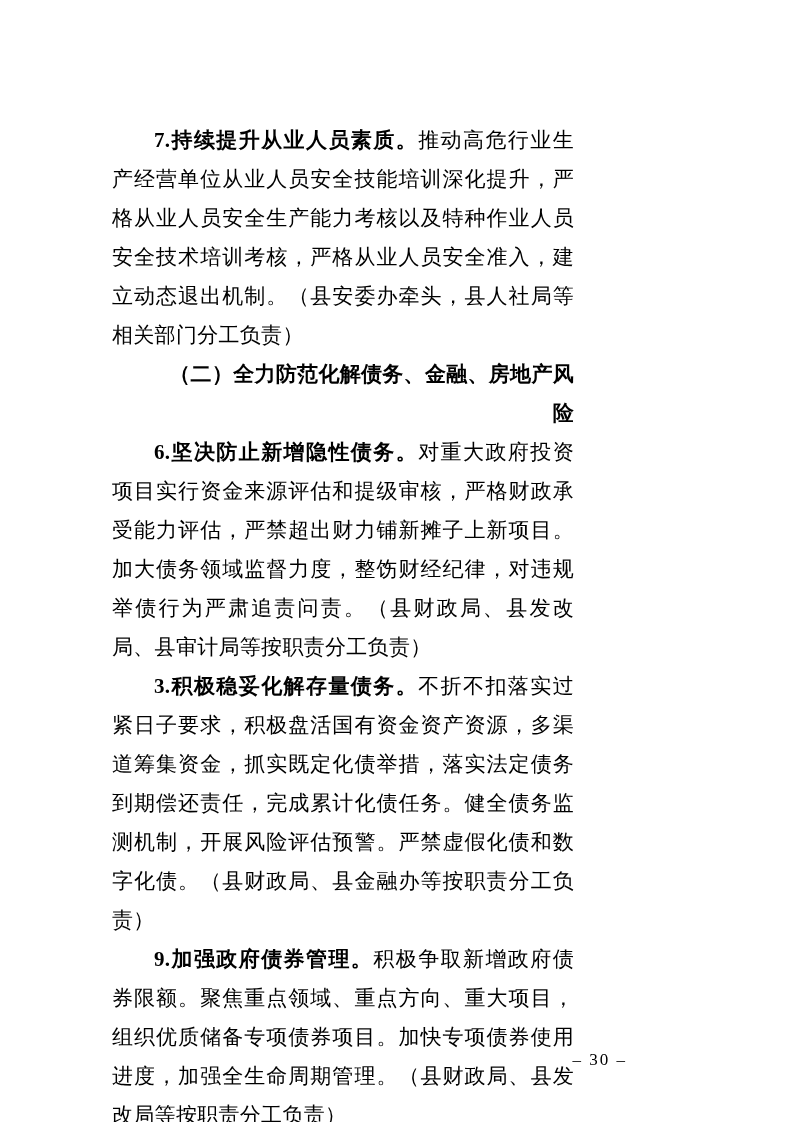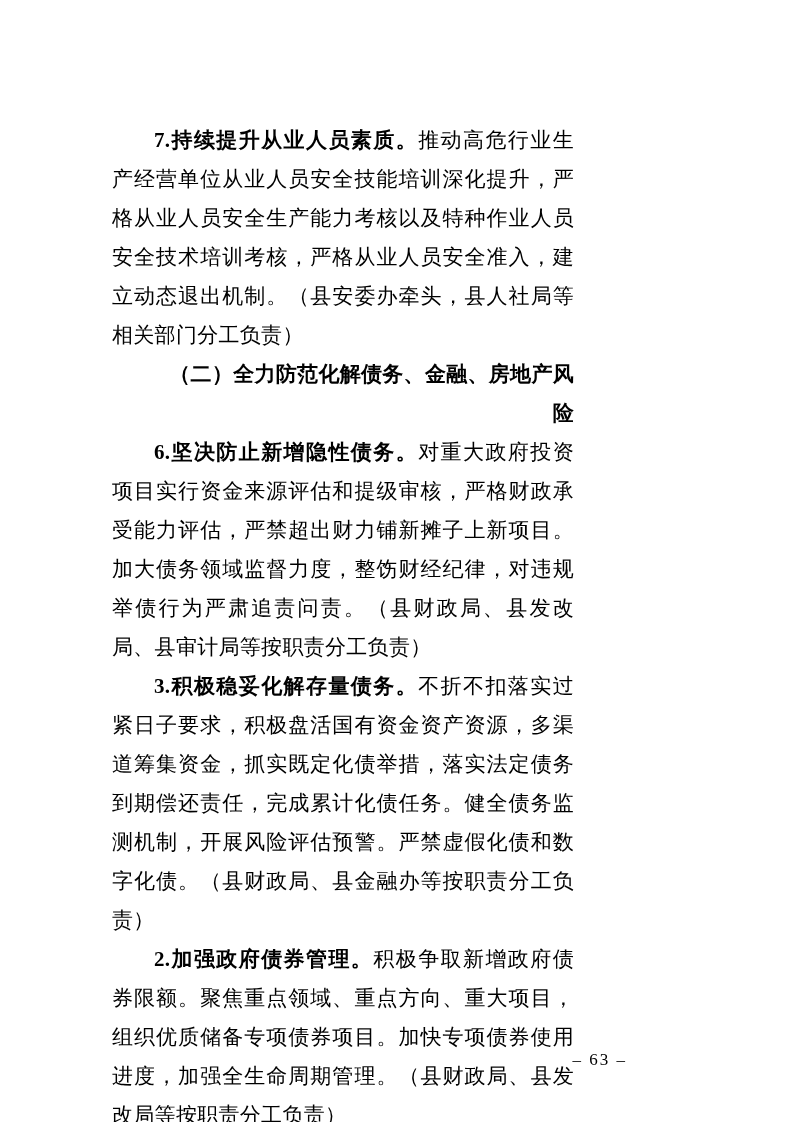--- a/index.html
+++ b/index.html
@@ -49,16 +49,16 @@
 </style>
 </head>
 <body>
 
 <main class="page">
   <div class="doc-body">
       <p class="para"><span class="lead">7.持续提升从业人员素质。</span>推动高危行业生产经营单位从业人员安全技能培训深化提升，严格从业人员安全生产能力考核以及特种作业人员安全技术培训考核，严格从业人员安全准入，建立动态退出机制。（县安委办牵头，县人社局等相关部门分工负责）</p>
       <p class="heading">（二）全力防范化解债务、金融、房地产风险</p>
       <p class="para"><span class="lead">6.坚决防止新增隐性债务。</span>对重大政府投资项目实行资金来源评估和提级审核，严格财政承受能力评估，严禁超出财力铺新摊子上新项目。加大债务领域监督力度，整饬财经纪律，对违规举债行为严肃追责问责。（县财政局、县发改局、县审计局等按职责分工负责）</p>
       <p class="para"><span class="lead">3.积极稳妥化解存量债务。</span>不折不扣落实过紧日子要求，积极盘活国有资金资产资源，多渠道筹集资金，抓实既定化债举措，落实法定债务到期偿还责任，完成累计化债任务。健全债务监测机制，开展风险评估预警。严禁虚假化债和数字化债。（县财政局、县金融办等按职责分工负责）</p>
-      <p class="para"><span class="lead">2.加强政府债券管理。</span>积极争取新增政府债券限额。聚焦重点领域、重点方向、重大项目，组织优质储备专项债券项目。加快专项债券使用进度，加强全生命周期管理。（县财政局、县发改局等按职责分工负责）</p>
+      <p class="para"><span class="lead">9.加强政府债券管理。</span>积极争取新增政府债券限额。聚焦重点领域、重点方向、重大项目，组织优质储备专项债券项目。加快专项债券使用进度，加强全生命周期管理。（县财政局、县发改局等按职责分工负责）</p>
     </div>
-  <div class="page-number">– 63 –</div>
+  <div class="page-number">– 30 –</div>
 </main>
 
 </body></html>

